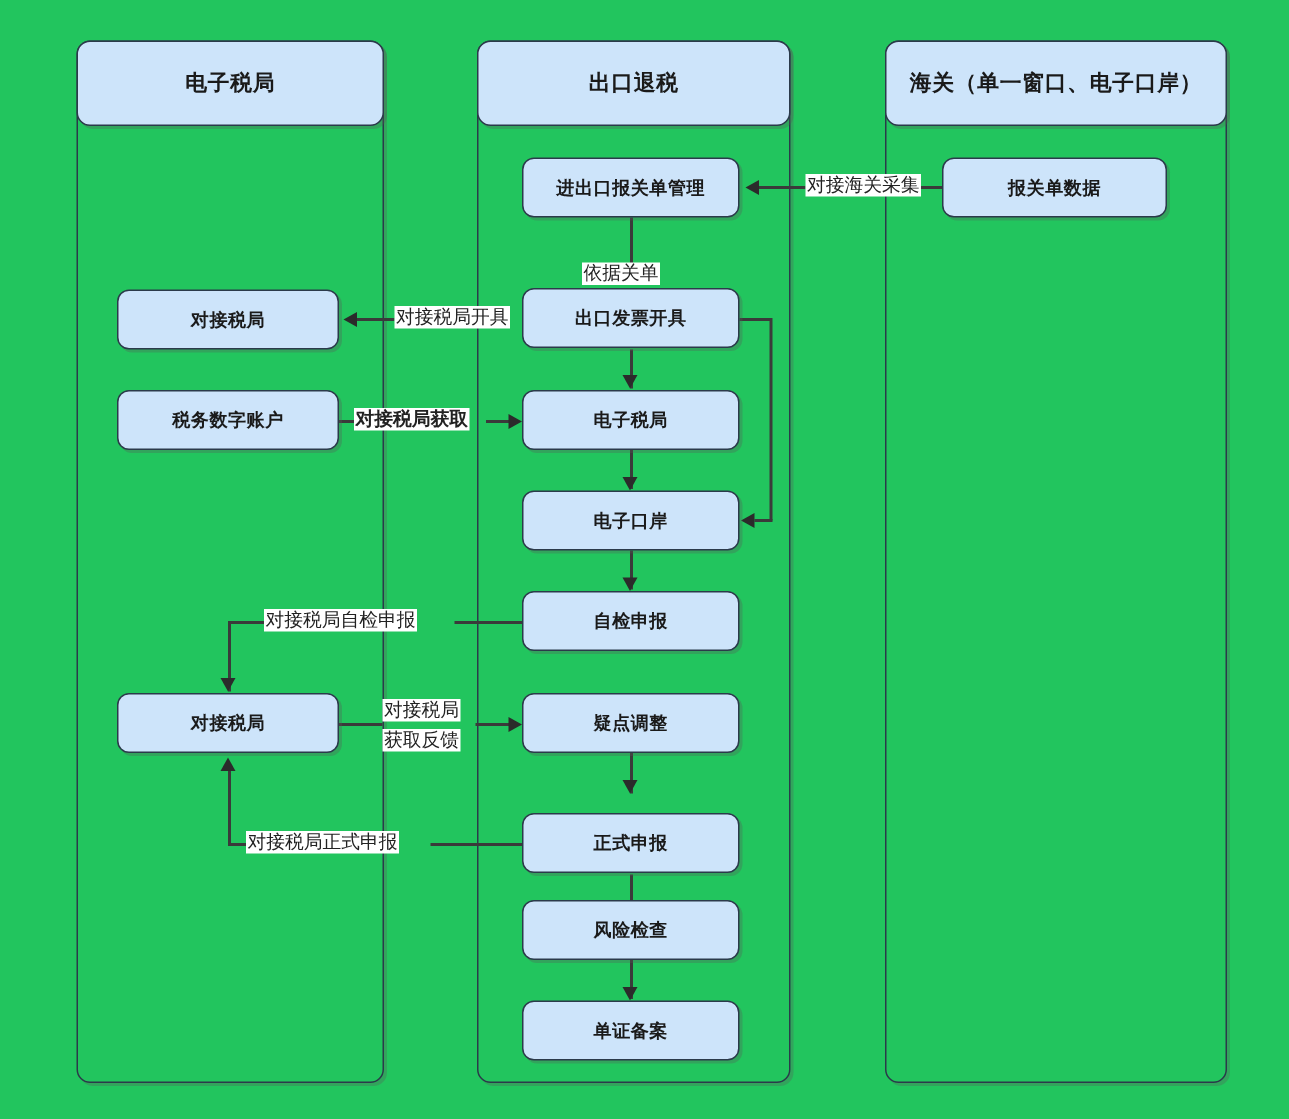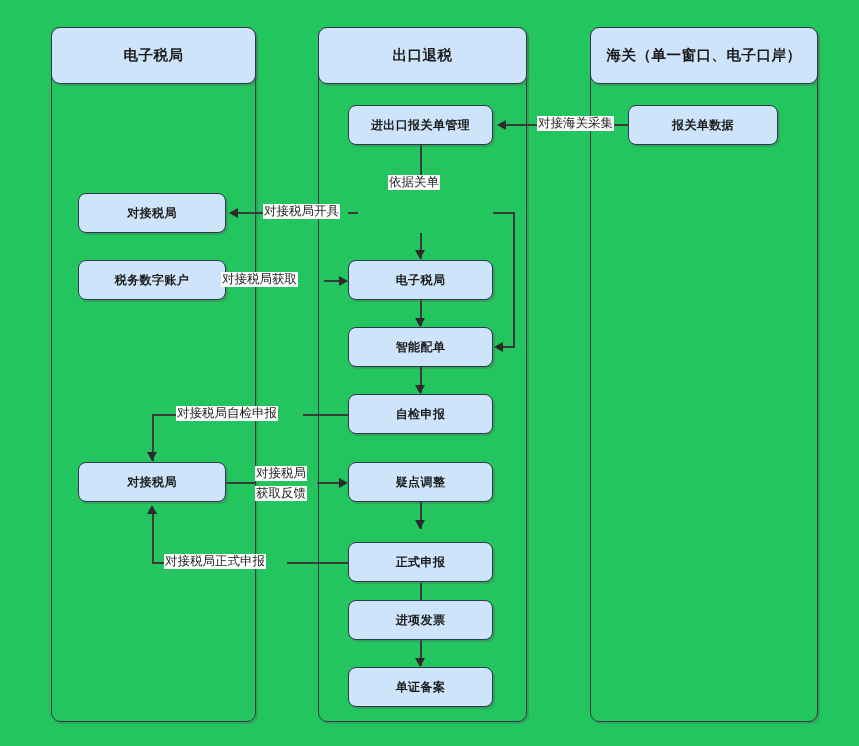--- a/index.html
+++ b/index.html
@@ -153,53 +153,56 @@
   <div class="node" style="left:78px;top:260px;width:148px;height:40px;">
     <span>税务数字账户</span>
   </div>
   <div class="node" style="left:78px;top:462px;width:148px;height:40px;">
     <span>对接税局</span>
   </div>
 
   <div class="node" style="left:348px;top:105px;width:145px;height:40px;">
     <span>进出口报关单管理</span>
   </div>
+  <div class="node" style="left:348px;top:192px;width:145px;height:40px;">
+    <span>出口发票开具</span>
+  </div>
   <div class="node" style="left:348px;top:260px;width:145px;height:40px;">
     <span>电子税局</span>
   </div>
   <div class="node" style="left:348px;top:327px;width:145px;height:40px;">
-    <span>智能配单</span>
+    <span>电子口岸</span>
   </div>
   <div class="node" style="left:348px;top:394px;width:145px;height:40px;">
     <span>自检申报</span>
   </div>
   <div class="node" style="left:348px;top:462px;width:145px;height:40px;">
     <span>疑点调整</span>
   </div>
   <div class="node" style="left:348px;top:542px;width:145px;height:40px;">
     <span>正式申报</span>
   </div>
   <div class="node" style="left:348px;top:600px;width:145px;height:40px;">
-    <span>进项发票</span>
+    <span>风险检查</span>
   </div>
   <div class="node" style="left:348px;top:667px;width:145px;height:40px;">
     <span>单证备案</span>
   </div>
 
   <div class="node" style="left:628px;top:105px;width:150px;height:40px;">
     <span>报关单数据</span>
   </div>
 
   <div class="elabel" style="left:537px;top:116px;width:auto;">对接海关采集</div>
 
   <div class="elabel" style="left:388px;top:151px;margin-top:24px;">依据关单</div>
 
   <div class="elabel" style="left:263px;top:204px;">对接税局开具</div>
 
-  <div class="elabel" style="left:221px;top:272px;">对接税局获取</div>
+  <div class="elabel" style="left:236px;top:272px;font-weight:bold;">对接税局获取</div>
 
   <div class="elabel" style="left:176px;top:406px;">对接税局自检申报</div>
 
   <div class="elabel" style="left:255px;top:466px;">对接税局</div>
   <div class="elabel" style="left:255px;top:486px;">获取反馈</div>
 
   <div class="elabel" style="left:164px;top:554px;">对接税局正式申报</div>
 
 </div>
 

